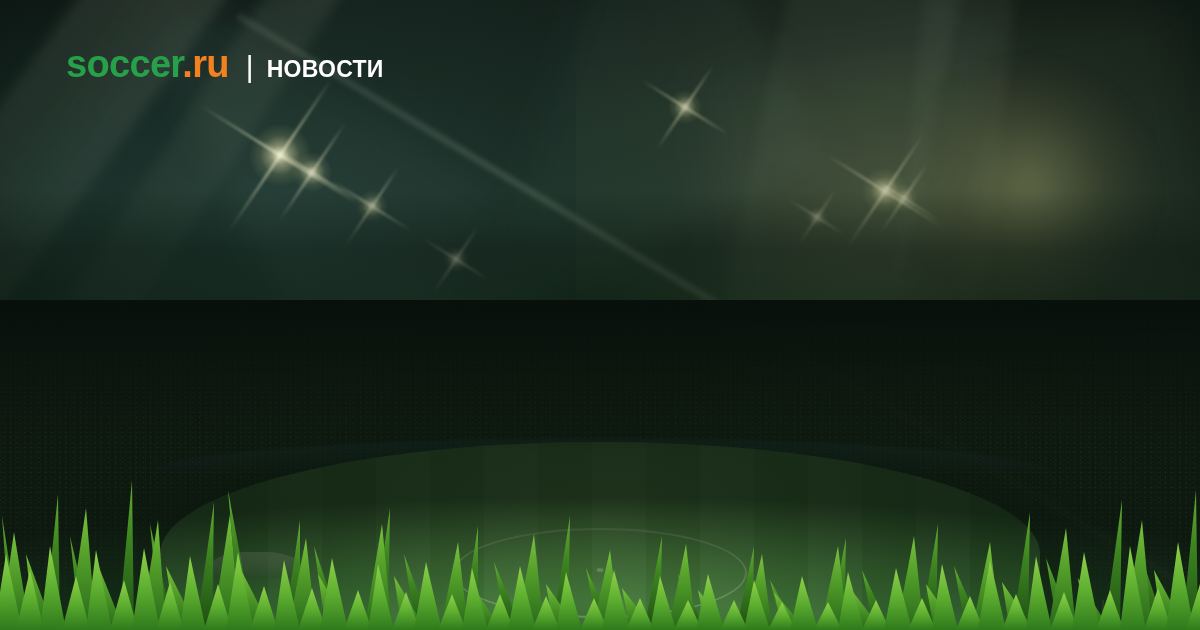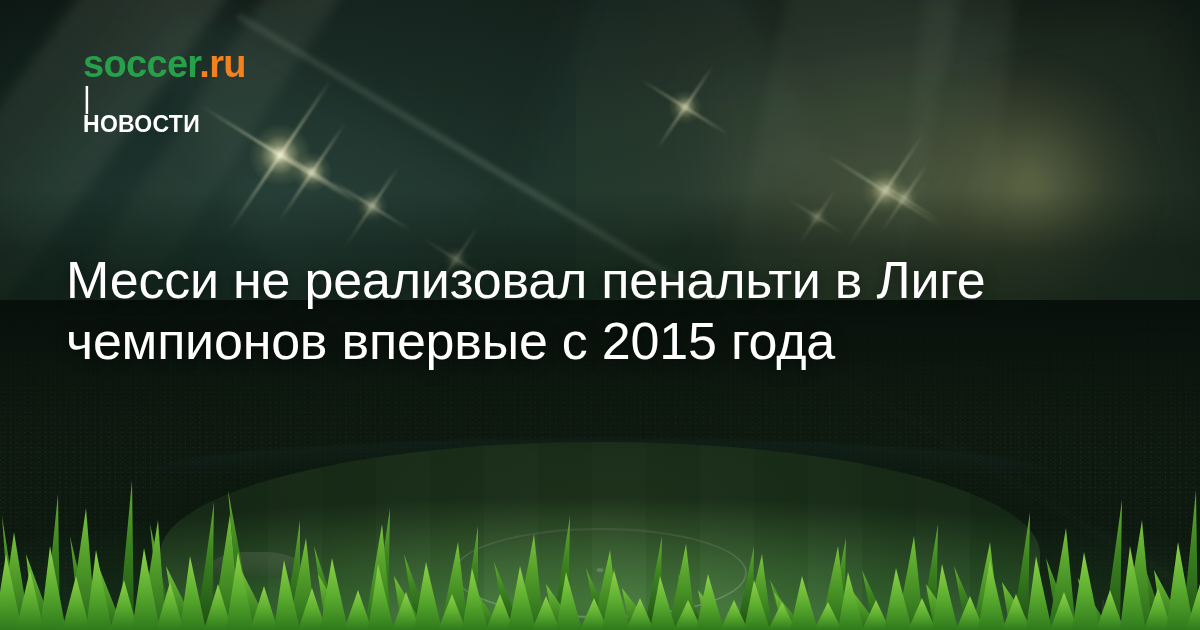--- a/index.html
+++ b/index.html
@@ -273,21 +273,20 @@
 
   
 
   .masthead {
     position: absolute;
     left: 66px;
     top: 45px;
     display: flex;
     align-items: baseline;
     white-space: nowrap;
-    flex-direction: column;
   }
   .brand {
     font-size: 38px;
     font-weight: bold;
     letter-spacing: -0.018em;
     line-height: 1;
   }
   .brand-main { color: #27a04a; }
   .brand-tld  { color: #f4811f; }
 
@@ -510,15 +509,14 @@
   </div>
 
   <div class="scrim"></div>
 
   <div class="masthead">
     <span class="brand"><span class="brand-main">soccer</span><span class="brand-tld">.ru</span></span>
     <span class="masthead-sep">|</span>
     <span class="section-label">НОВОСТИ</span>
   </div>
 
-  <h1 class="headline">Месси не реализовал пенальти в Лиге чемпионов впервые с 2015 года</h1>
 
 </div>
 
 </body></html>

